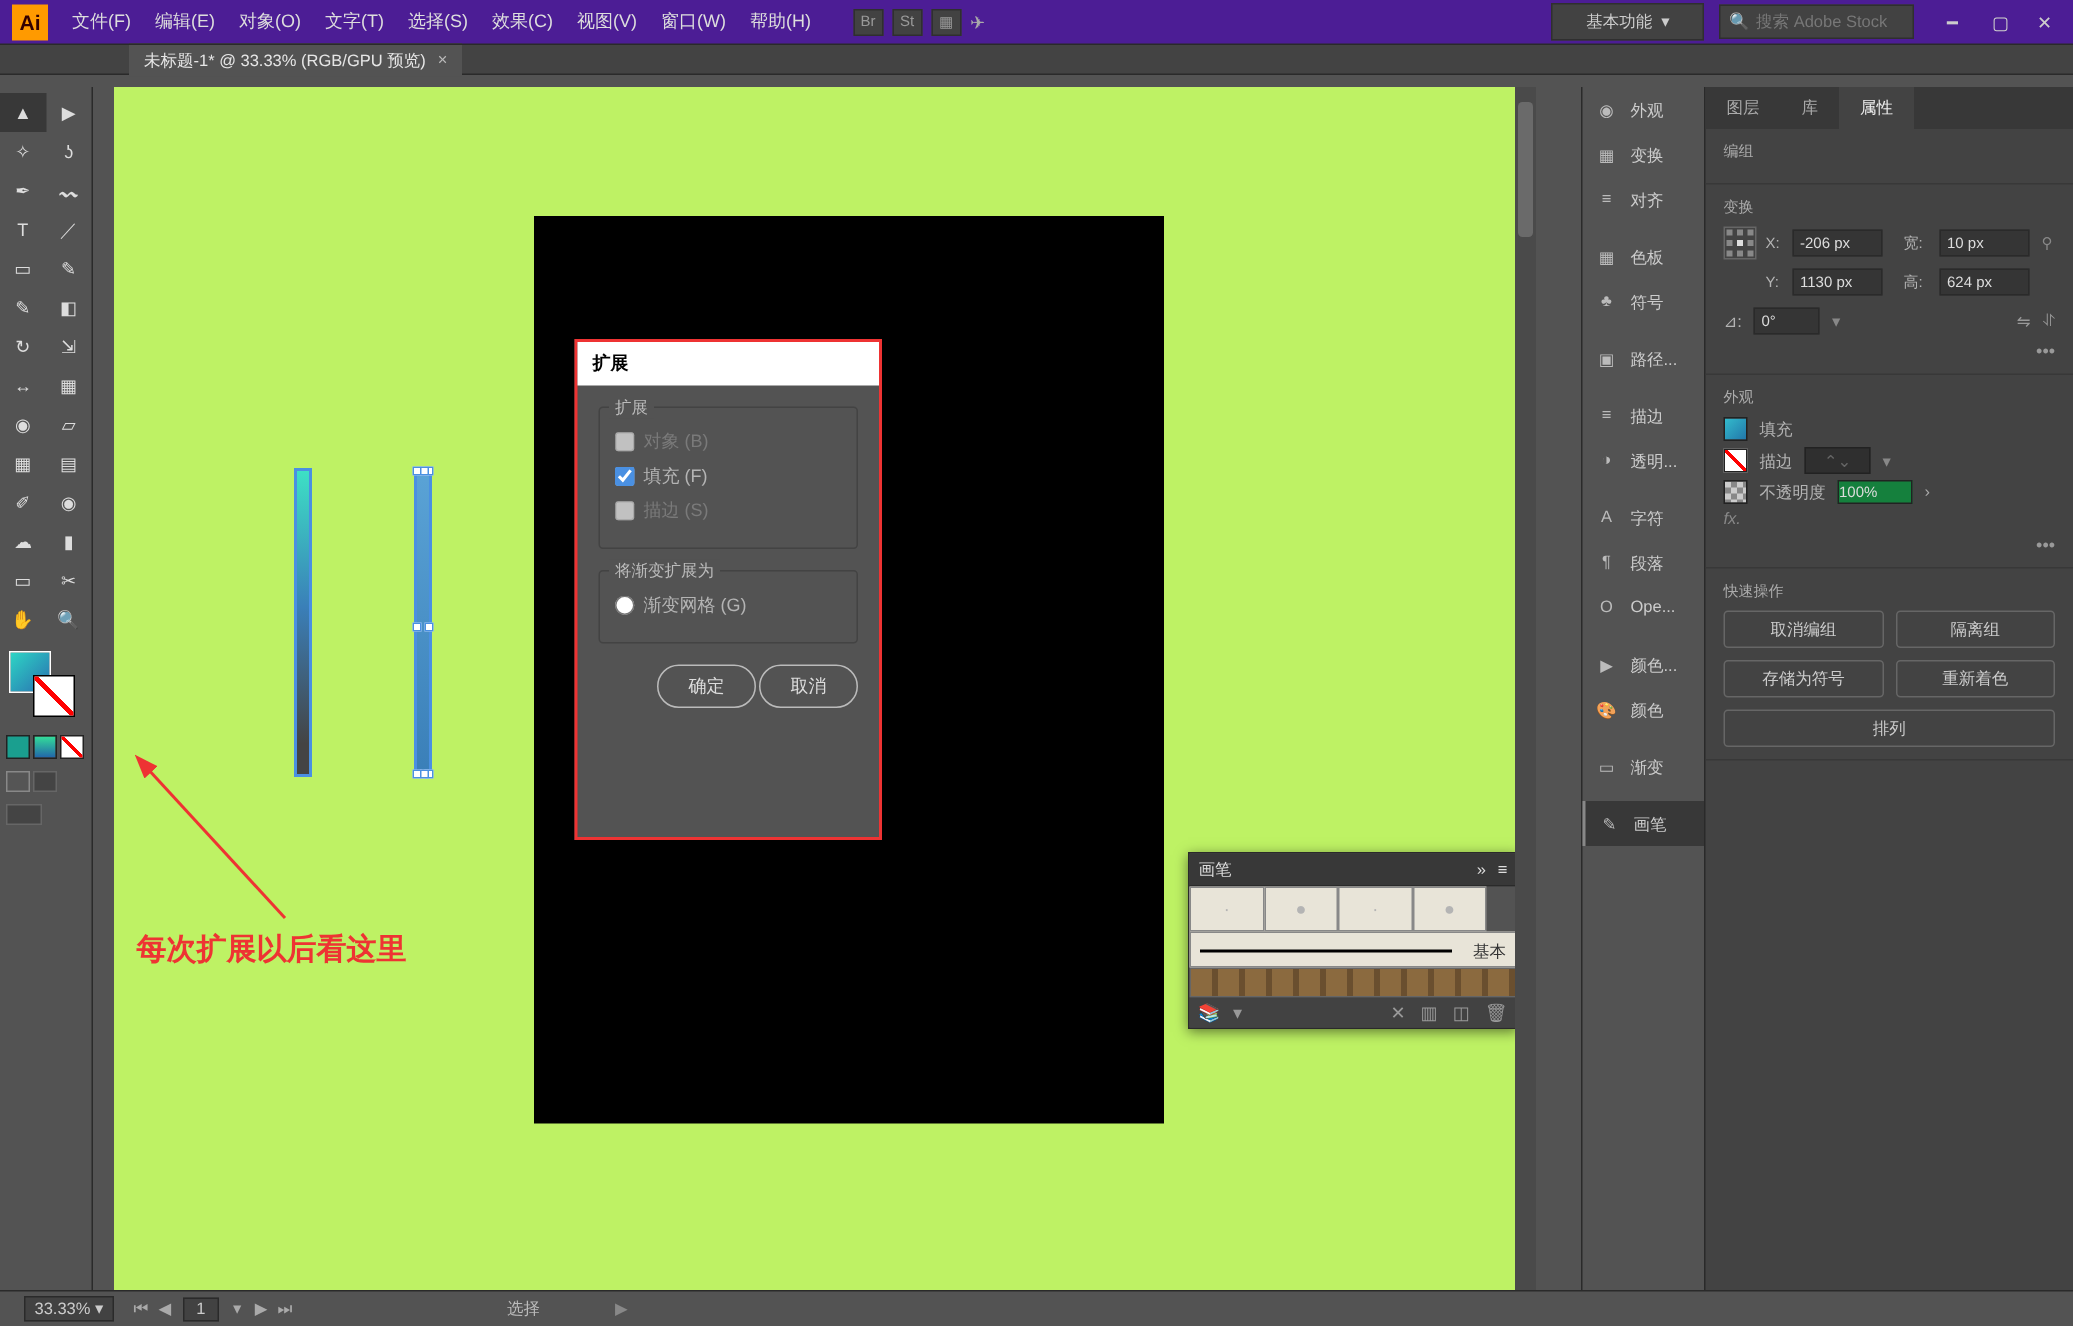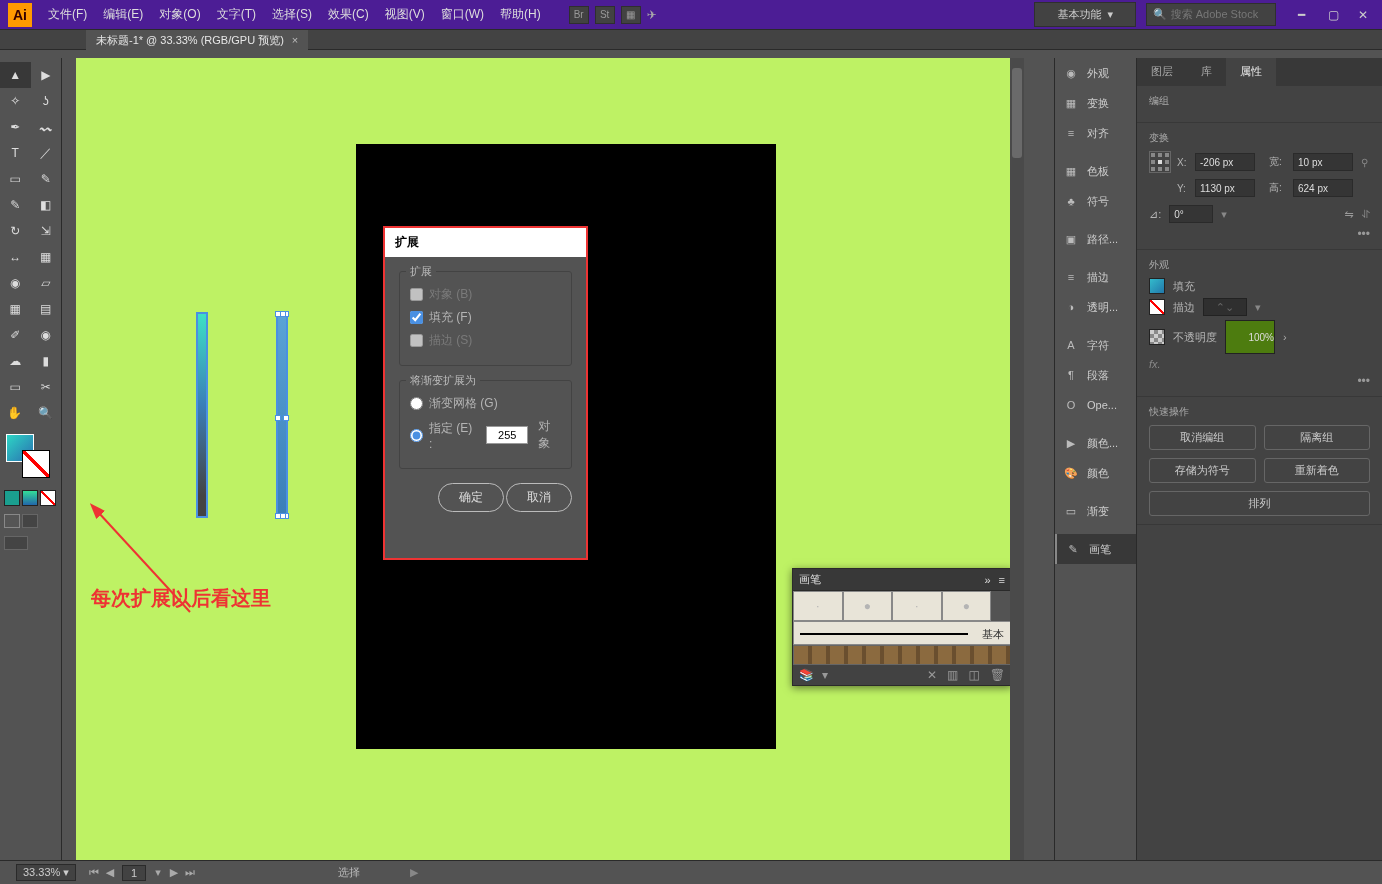--- a/index.html
+++ b/index.html
@@ -88,32 +88,32 @@
 .pp-grid { display:grid; grid-template-columns: 24px 14px 70px 20px 64px 18px; align-items:center; row-gap:6px; column-gap:4px; font-size:10px;}
 .pp-input { background:#353535; border:1px solid #2a2a2a; color:#ddd; font-size:10px; padding:2px 4px; width:60px; height:18px;}
 .anchor-widget { width:22px; height:22px; border:1px solid #666; position:relative;}
 .anchor-widget i{ position:absolute; width:4px; height:4px; background:#888;}
 .pp-row { display:flex; align-items:center; gap:8px; margin:4px 0; font-size:11px;}
 .sw-small { width:16px; height:16px; border:1px solid #222;}
 .sw-fill { background:linear-gradient(135deg,#3bc,#27a);}
 .sw-stroke { background:#fff; position:relative;} .sw-stroke:after{content:'';position:absolute;inset:0;background:linear-gradient(45deg,transparent 45%,red 45%,red 55%,transparent 55%);}
 .sw-trans { background:repeating-conic-gradient(#888 0 25%,#ccc 0 50%) 0 0/8px 8px;}
 .stroke-w { width:44px; height:18px; background:#2f2f2f; border:1px solid #222; display:flex; align-items:center;}
-.opac-in { width:50px; height:34px; background:#4d7c0f; border:1px solid #222; color:#ddd; font-size:10px; text-align:right;}
+.opac-in { width:50px; height:16px; background:#15803d; border:1px solid #222; color:#ddd; font-size:10px; text-align:left;}
 .pp-qa { display:grid; grid-template-columns:1fr 1fr; gap:8px;}
 .qa-btn { border:1px solid #666; background:transparent; color:#ccc; font-size:11px; padding:4px 0; border-radius:3px; cursor:pointer;}
 .qa-full { grid-column:1/3;}
 
 .status { position:absolute; bottom:0; left:0; right:0; height:24px; background:#535353; border-top:1px solid #2a2a2a; display:flex; align-items:center; font-size:11px; color:#ccc; padding-left:12px;}
 .zoom-sel { background:#424242; border:1px solid #2a2a2a; padding:1px 6px; margin-left:4px; margin-right:10px;}
 .nav-ic { width:16px; color:#aaa; text-align:center;}
 .artb-sel { background:#424242; border:1px solid #2a2a2a; padding:1px 8px; margin:0 4px;}
 .status-lab{ margin-left:140px; color:#bbb;}
 
-.annot-text { position:absolute; left:15px; top:527px; color:#e33; font-size:20px; font-weight:bold;}
+.annot-text { position:absolute; left:15px; top:561px; color:#e33; font-size:20px; font-weight:bold;}
 .arrow { position:absolute; left:14px; top:444px; width:110px; height:120px; pointer-events:none; }
 .right-scroll { position:absolute; right:358px; top:0; width:14px; height:100%; background:#4a4a4a;}
 .right-scroll .thumb{ position:absolute; top:10px; left:2px; right:2px; height:90px; background:#6a6a6a; border-radius:3px;}
 </style>
 </head>
 <body>
 
 <div class="titlebar">
   <div class="app-icon">Ai</div>
   <div class="menu-item">文件(F)</div>
@@ -258,26 +258,20 @@
           <label class="opt dis">
               <input type="checkbox" disabled="" style="">
               <span>描边 (S)</span>
             </label>
         </div>
         <div class="fieldset">
           <div class="fs-title">将渐变扩展为</div>
           <label class="opt">
               <input type="radio" name="g" style="">
               <span>渐变网格 (G)</span>
-            </label>
-          <label class="opt">
-              <input type="radio" name="g" checked="" style="">
-              <span>指定 (E) :</span>
-              <input class="num-in" value="255" style="">
-              <span>对象</span>
             </label>
         </div>
         <div class="dlg-btns">
           <button class="pill-btn">确定</button>
           <button class="pill-btn">取消</button>
         </div>
       </div>
     </div>
 
     <div class="brush-panel">

